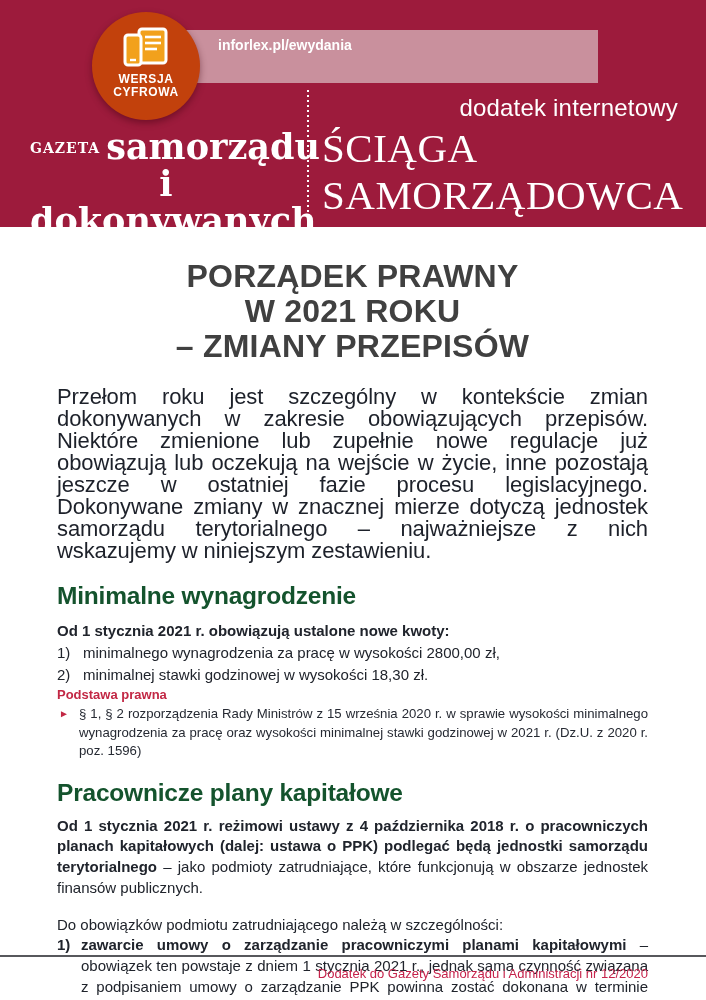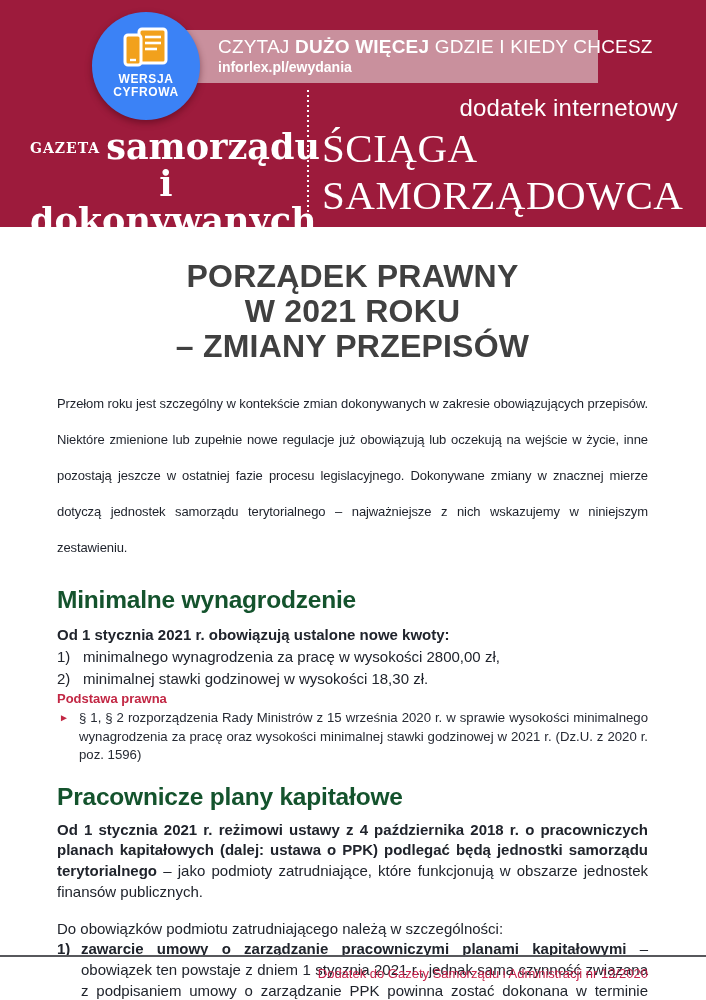--- a/index.html
+++ b/index.html
@@ -7,37 +7,37 @@
   .page{position:relative;width:706px;height:1000px;overflow:hidden;background:#fff;}
 
   
   .header{position:absolute;left:0;top:0;width:706px;height:227px;background:#9d1b3c;}
   .promo-band{position:absolute;left:142px;top:30px;width:456px;height:53px;background:#c9909d;
               color:#fff;padding:6px 0 0 76px;box-sizing:border-box;}
   .promo-line1{font-size:19px;letter-spacing:.2px;white-space:nowrap;}
   .promo-line1 b{font-weight:700;}
   .promo-url{font-size:14px;font-weight:700;margin-top:1px;}
   .badge{position:absolute;left:92px;top:12px;width:108px;height:108px;border-radius:50%;
-         background:#3b82f6;box-shadow:0 3px 7px rgba(60,0,15,.45);text-align:center;}
+         background:#c2410c;box-shadow:0 3px 7px rgba(60,0,15,.45);text-align:center;}
   .badge svg{margin-top:14px;}
   .badge-text{color:#fff;font-weight:700;font-size:12px;line-height:13px;letter-spacing:.6px;margin-top:1px;}
   .masthead{position:absolute;left:30px;top:128px;width:272px;text-align:center;color:#fff;}
   .masthead-line1{white-space:nowrap;}
   .masthead-kicker{font-family:"DejaVu Serif",serif;font-weight:700;font-size:14px;letter-spacing:1px;vertical-align:6px;margin-right:6px;}
   .masthead-big{font-family:"DejaVu Serif",serif;font-weight:700;font-size:35px;line-height:37px;}
   .dotted-divider{position:absolute;left:307px;top:90px;width:2px;height:134px;
      background-image:repeating-linear-gradient(to bottom,#ffffff 0 2px,rgba(255,255,255,0) 2px 5px);}
   .supplement-label{position:absolute;right:28px;top:94px;color:#fff;font-weight:400;font-size:24px;letter-spacing:.2px;}
   .header-title{position:absolute;left:322px;top:125px;color:#fff;font-family:"Liberation Serif",serif;
                 font-size:41px;line-height:47px;letter-spacing:.5px;}
 
   
   .content{position:absolute;top:227px;left:57px;width:591px;padding-top:32px;color:#20242c;}
   .doc-title{color:#404040;font-weight:700;font-size:32px;line-height:35px;text-align:center;letter-spacing:.2px;}
-  .intro{margin-top:22px;font-size:13px;line-height:36px;text-align:justify;color:#1d212a;letter-spacing:-.1px;}
+  .intro{margin-top:22px;font-size:22px;line-height:22px;text-align:justify;color:#1d212a;letter-spacing:-.1px;}
   .section-heading{margin-top:20px;color:#14532d;font-weight:700;font-size:24.5px;line-height:28px;letter-spacing:-.2px;}
   .section-heading.second{margin-top:18px;}
   .lead{margin-top:10px;font-size:15px;font-weight:700;line-height:21px;}
   .num-list{margin-top:1px;}
   .num-item{display:flex;font-size:15px;line-height:22px;}
   .num-item .num{flex:0 0 26px;}
   .legal{}
   .legal-label{color:#c22744;font-weight:700;font-size:13px;line-height:17px;}
   .legal-item{display:flex;margin-top:2px;font-size:13.2px;line-height:18.5px;color:#262a33;text-align:justify;}
   .legal-item .arrow{flex:0 0 20px;color:#c22744;font-size:10px;line-height:18.5px;padding-left:2px;}
@@ -51,21 +51,20 @@
   .footer-text{position:absolute;top:966px;right:58px;color:#c5224a;font-size:13px;}
 </style>
 </head>
 <body>
 
 <div class="page">
 
   <div class="header">
 
     <div class="promo-band">
-      <div class="promo-line1"><span>CZYTAJ </span><b>DUŻO WIĘCEJ</b><span> GDZIE I KIEDY CHCESZ</span></div>
       <div class="promo-url">inforlex.pl/ewydania</div>
     </div>
 
     <div class="badge">
       <svg width="52" height="42" viewBox="0 0 52 42">
         <rect x="19" y="3" width="27" height="34" rx="3" fill="#f2a11c" stroke="#ffffff" stroke-width="3"></rect>
         <line x1="25" y1="11" x2="41" y2="11" stroke="#ffffff" stroke-width="2.6"></line>
         <line x1="25" y1="17" x2="41" y2="17" stroke="#ffffff" stroke-width="2.6"></line>
         <line x1="25" y1="23" x2="37" y2="23" stroke="#ffffff" stroke-width="2.6"></line>
         <rect x="5" y="9" width="16" height="30" rx="3" fill="#f2a11c" stroke="#ffffff" stroke-width="3"></rect>

